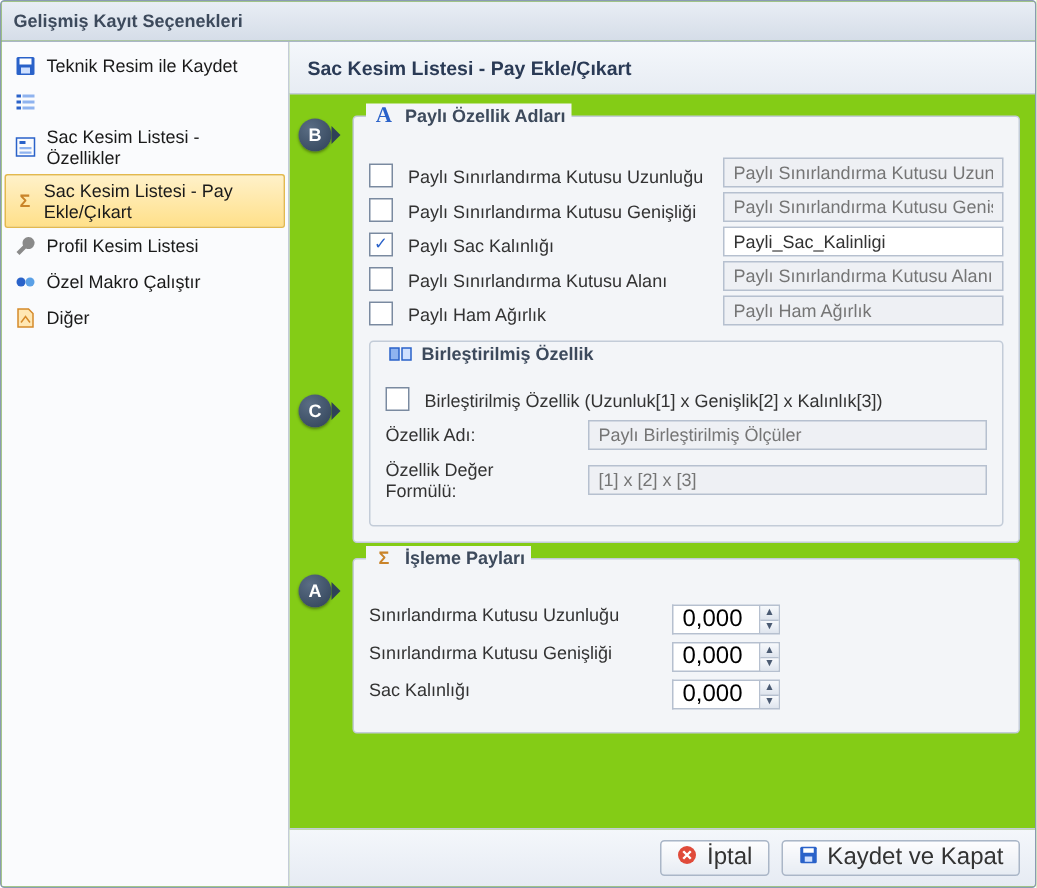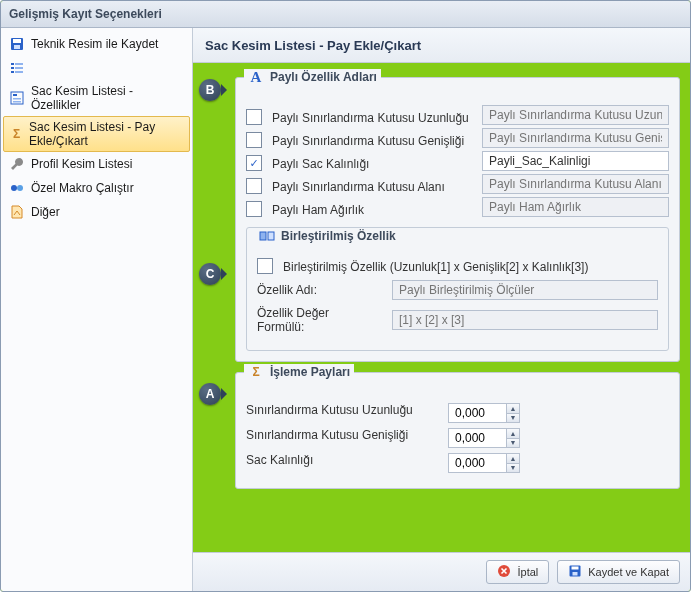--- a/index.html
+++ b/index.html
@@ -19,29 +19,29 @@
   .group-title.inner{top:0;left:8px;transform:none}
   .row{display:flex;align-items:flex-end;margin:3px 0;gap:10px}
   .chk{width:14px;height:14px;border:1px solid #7a8aa0;background:#fff;display:inline-flex;align-items:center;justify-content:center;font-size:11px;line-height:1;color:#2a62c9}
   .chk.unchecked{color:transparent}
   .lbl{flex:0 0 200px}
   .txt{flex:1;height:20px;box-sizing:border-box;border:1px solid #b6c0cf;background:#fff;padding:2px 6px;font-family:inherit;font-size:12px;color:#333}
   .txt[disabled]{background:#eef0f4;color:#9aa3af}
   .formrow{display:flex;align-items:center;margin:6px 0;gap:20px}
   .formrow .flabel{flex:0 0 115px}
   .spinwrap{display:flex;align-items:center}
-  .spin{width:58px;height:20px;box-sizing:border-box;border:1px solid #b6c0cf;border-right:none;background:#fff;padding:2px 6px;font-family:inherit;font-size:12px}
+  .spin{width:58px;height:20px;box-sizing:border-box;border:1px solid #b6c0cf;border-right:none;background:#fff;padding:2px 6px;font-family:inherit;font-size:16px}
   .spinbtns{display:flex;flex-direction:column;border:1px solid #b6c0cf;width:14px;height:20px;box-sizing:border-box}
   .spinbtns button{flex:1;border:none;background:linear-gradient(#f7f9fc,#dfe5ee);font-size:7px;line-height:1;padding:0;cursor:pointer;color:#4a5a72}
   .spinbtns button:first-child{border-bottom:1px solid #b6c0cf}
   .section2{margin:6px 0 0 38px}
   .section2 .row2{display:flex;align-items:flex-start;margin:5px 0;gap:2px}
   .section2 .lbl2{flex:0 0 200px}
   .footer{height:38px;border-top:1px solid #c3ccd8;background:linear-gradient(#f4f7fb,#e6ebf3);display:flex;align-items:center;justify-content:flex-end;gap:8px;padding:0 10px}
-  .btn{height:24px;border:1px solid #aab6c7;border-radius:3px;background:linear-gradient(#fdfdfe,#e7ecf3);padding:0 10px;display:inline-flex;align-items:center;gap:6px;cursor:pointer;font-family:inherit;font-size:11px;color:#333}
+  .btn{height:24px;border:1px solid #aab6c7;border-radius:3px;background:linear-gradient(#fdfdfe,#e7ecf3);padding:0 10px;display:inline-flex;align-items:center;gap:6px;cursor:pointer;font-family:inherit;font-size:16px;color:#333}
   .callout{position:absolute;width:22px;height:22px;border-radius:50%;background:radial-gradient(circle at 35% 30%,#5a6d84,#2f4157);color:#fff;font-weight:bold;font-size:12px;display:flex;align-items:center;justify-content:center;box-shadow:0 1px 2px rgba(0,0,0,.4);z-index:5}
   .callout::after{content:"";position:absolute;left:100%;top:50%;width:0;height:0;border:6px solid transparent;border-left-color:#2f4157;transform:translateY(-50%)}
   .ico svg{width:16px;height:16px}
   .title-ico{width:16px;height:16px;display:inline-flex;align-items:center;justify-content:center}
 </style>
 </head>
 <body>
 
 <div class="window">
   <div class="titlebar">Gelişmiş Kayıt Seçenekleri</div>

